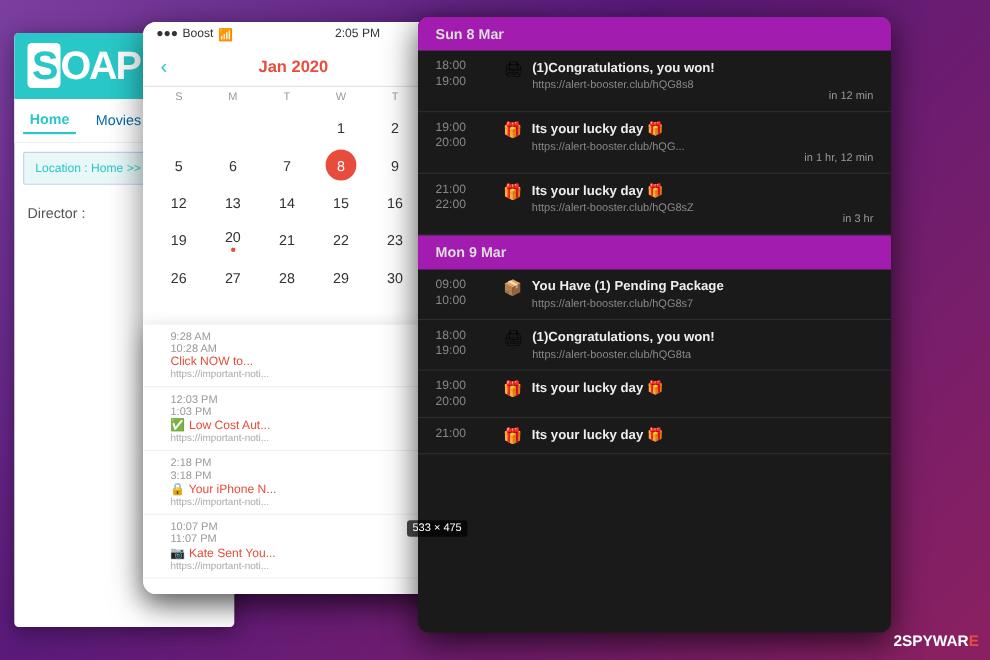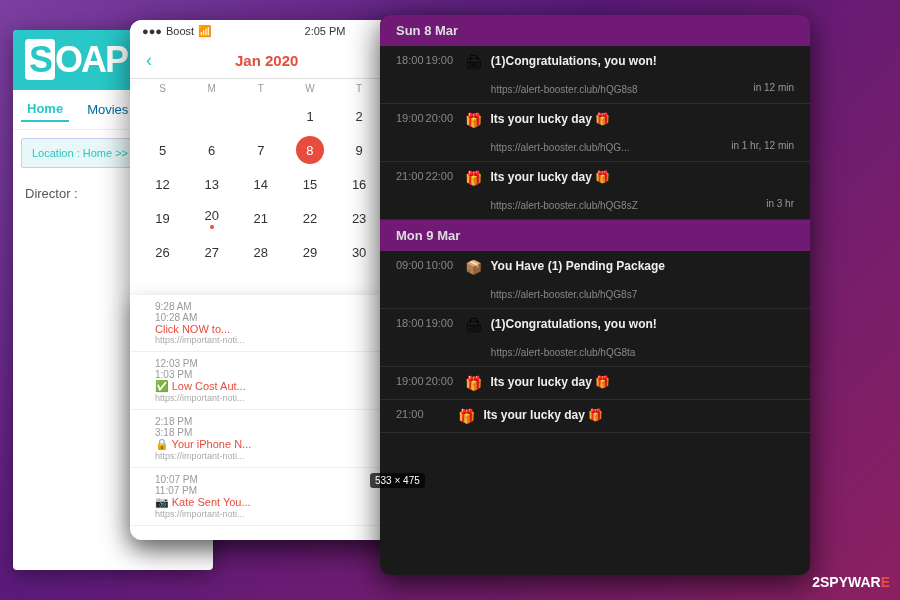--- a/index.html
+++ b/index.html
@@ -174,45 +174,45 @@
       position: absolute;
       left: 380px; top: 15px;
       width: 430px;
       height: 560px;
       background: #1a1a1a;
       border-radius: 10px;
       overflow: hidden;
       box-shadow: 0 8px 30px rgba(0,0,0,0.7);
     }
     .notif-date-header {
-      background: #701a75;
+      background: #a21caf;
       padding: 8px 16px;
       color: #ddd;
       font-size: 13px;
       font-weight: 600;
     }
     .notif-item {
       display: flex;
       padding: 8px 16px;
       border-bottom: 1px solid #2e2e2e;
       gap: 12px;
     }
     .notif-time-col {
       display: flex;
-      flex-direction: row;
+      flex-direction: column;
       min-width: 50px;
       font-size: 11px;
       color: #888;
       gap: 2px;
     }
     .notif-content-col {
       display: flex;
       flex-direction: column;
       flex: 1;
-      gap: 16px;
+      gap: 4px;
     }
     .notif-title {
       font-size: 12px;
       color: #eee;
       font-weight: 600;
     }
     .notif-url {
       font-size: 10px;
       color: #888;
     }

